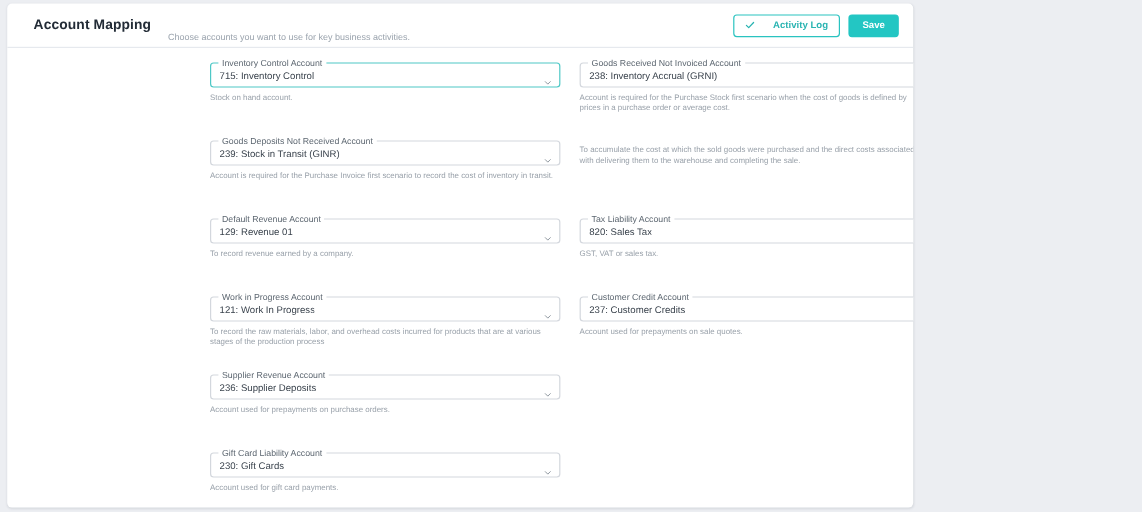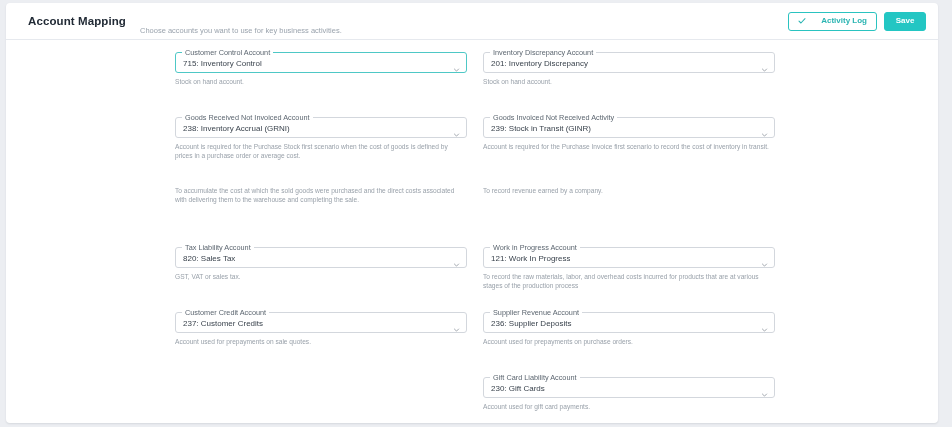--- a/index.html
+++ b/index.html
@@ -14,21 +14,21 @@
     background: #eceef2;
     font-family: "Liberation Sans", sans-serif;
     color: #2f3b47;
     -webkit-font-smoothing: antialiased;
   }
 
   .page-card {
     position: absolute;
     left: 6px;
     top: 3px;
-    width: 932px;
+    width: 755px;
     height: 420px;
     background: #ffffff;
     border-radius: 4px;
     box-shadow: 0 1px 2px rgba(20,30,45,0.10);
     overflow: hidden;
   }
 
   
   .page-header {
     position: relative;
@@ -203,62 +203,59 @@
       <div class="btn btn-primary">
         <span>Save</span>
       </div>
     </div>
   </div>
 
   <div class="form-area">
     <div class="form-grid" id="form-grid">
         <div class="field focused">
           <div class="select-shell">
-            <span class="field-label">Customer Control Account</span>
+            <span class="field-label">Inventory Control Account</span>
             <span class="select-value">715: Inventory Control</span>
-            <span class="chevron"><svg viewBox="0 0 10 10" width="7" height="7" aria-hidden="true">
-                <path d="M2 3.6 L5 6.6 L8 3.6" fill="none" stroke="#7b848e" stroke-width="1" stroke-linecap="round" stroke-linejoin="round"></path>
-              </svg></span>
-          </div>
-          <div class="help-text">Stock on hand account.</div>
-        </div>
-        <div class="field">
-          <div class="select-shell">
-            <span class="field-label">Inventory Discrepancy Account</span>
-            <span class="select-value">201: Inventory Discrepancy</span>
             <span class="chevron"><svg viewBox="0 0 10 10" width="7" height="7" aria-hidden="true">
                 <path d="M2 3.6 L5 6.6 L8 3.6" fill="none" stroke="#7b848e" stroke-width="1" stroke-linecap="round" stroke-linejoin="round"></path>
               </svg></span>
           </div>
           <div class="help-text">Stock on hand account.</div>
         </div>
         <div class="field">
           <div class="select-shell">
             <span class="field-label">Goods Received Not Invoiced Account</span>
             <span class="select-value">238: Inventory Accrual (GRNI)</span>
             <span class="chevron"><svg viewBox="0 0 10 10" width="7" height="7" aria-hidden="true">
                 <path d="M2 3.6 L5 6.6 L8 3.6" fill="none" stroke="#7b848e" stroke-width="1" stroke-linecap="round" stroke-linejoin="round"></path>
               </svg></span>
           </div>
           <div class="help-text">Account is required for the Purchase Stock first scenario when the cost of goods is defined by prices in a purchase order or average cost.</div>
         </div>
         <div class="field">
           <div class="select-shell">
-            <span class="field-label">Goods Invoiced Not Received Activity</span>
+            <span class="field-label">Goods Deposits Not Received Account</span>
             <span class="select-value">239: Stock in Transit (GINR)</span>
             <span class="chevron"><svg viewBox="0 0 10 10" width="7" height="7" aria-hidden="true">
                 <path d="M2 3.6 L5 6.6 L8 3.6" fill="none" stroke="#7b848e" stroke-width="1" stroke-linecap="round" stroke-linejoin="round"></path>
               </svg></span>
           </div>
           <div class="help-text">Account is required for the Purchase Invoice first scenario to record the cost of inventory in transit.</div>
         </div>
         <div class="field">
           <div class="help-text">To accumulate the cost at which the sold goods were purchased and the direct costs associated with delivering them to the warehouse and completing the sale.</div>
         </div>
         <div class="field">
+          <div class="select-shell">
+            <span class="field-label">Default Revenue Account</span>
+            <span class="select-value">129: Revenue 01</span>
+            <span class="chevron"><svg viewBox="0 0 10 10" width="7" height="7" aria-hidden="true">
+                <path d="M2 3.6 L5 6.6 L8 3.6" fill="none" stroke="#7b848e" stroke-width="1" stroke-linecap="round" stroke-linejoin="round"></path>
+              </svg></span>
+          </div>
           <div class="help-text">To record revenue earned by a company.</div>
         </div>
         <div class="field">
           <div class="select-shell">
             <span class="field-label">Tax Liability Account</span>
             <span class="select-value">820: Sales Tax</span>
             <span class="chevron"><svg viewBox="0 0 10 10" width="7" height="7" aria-hidden="true">
                 <path d="M2 3.6 L5 6.6 L8 3.6" fill="none" stroke="#7b848e" stroke-width="1" stroke-linecap="round" stroke-linejoin="round"></path>
               </svg></span>
           </div>

